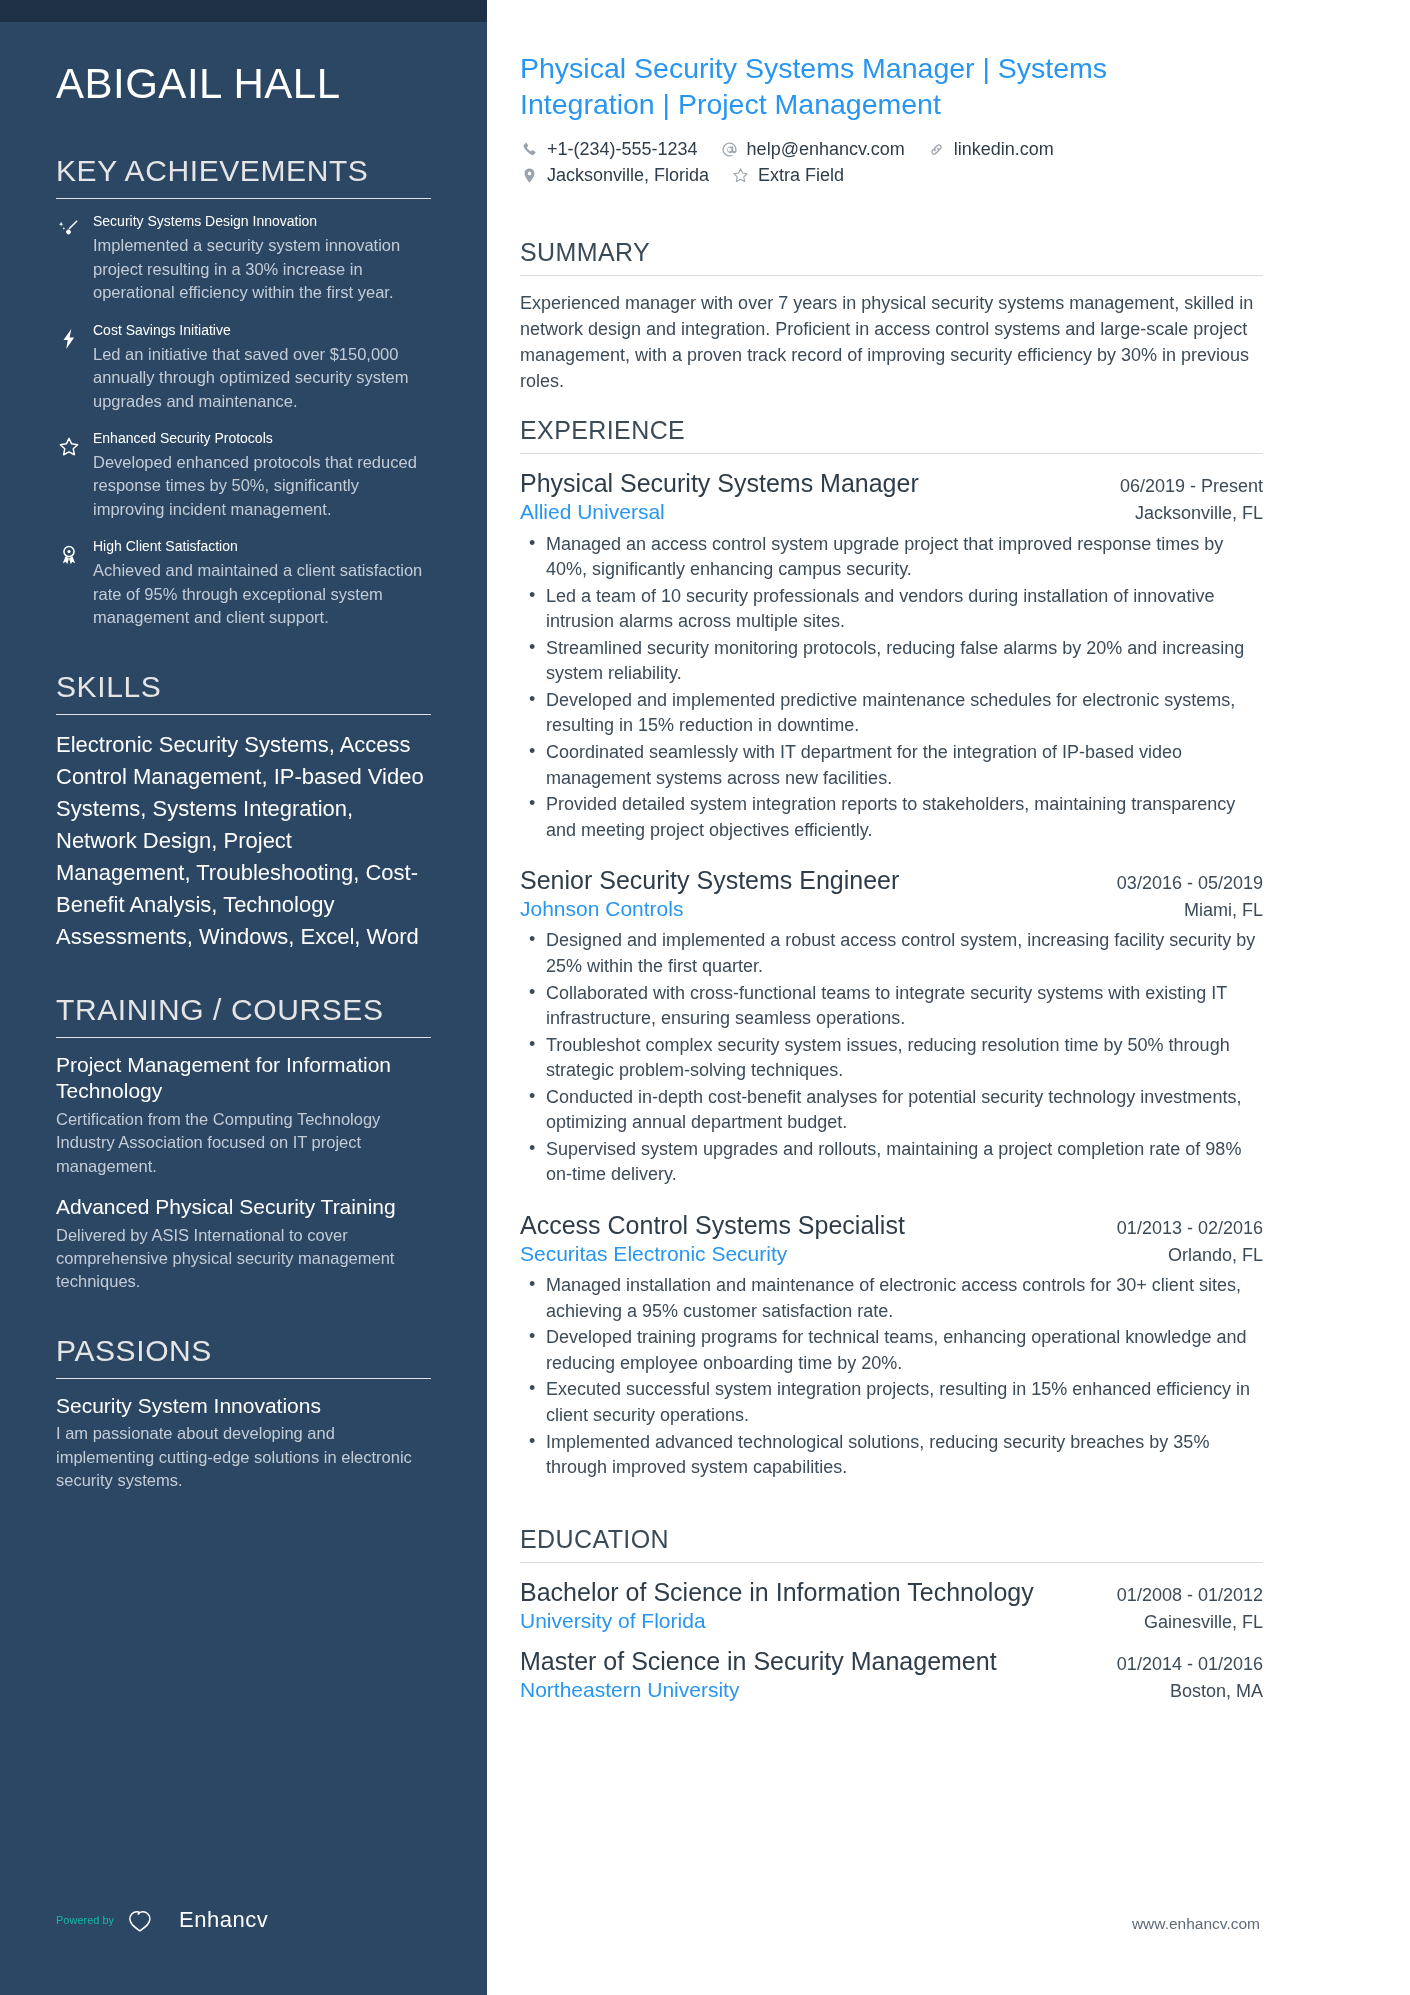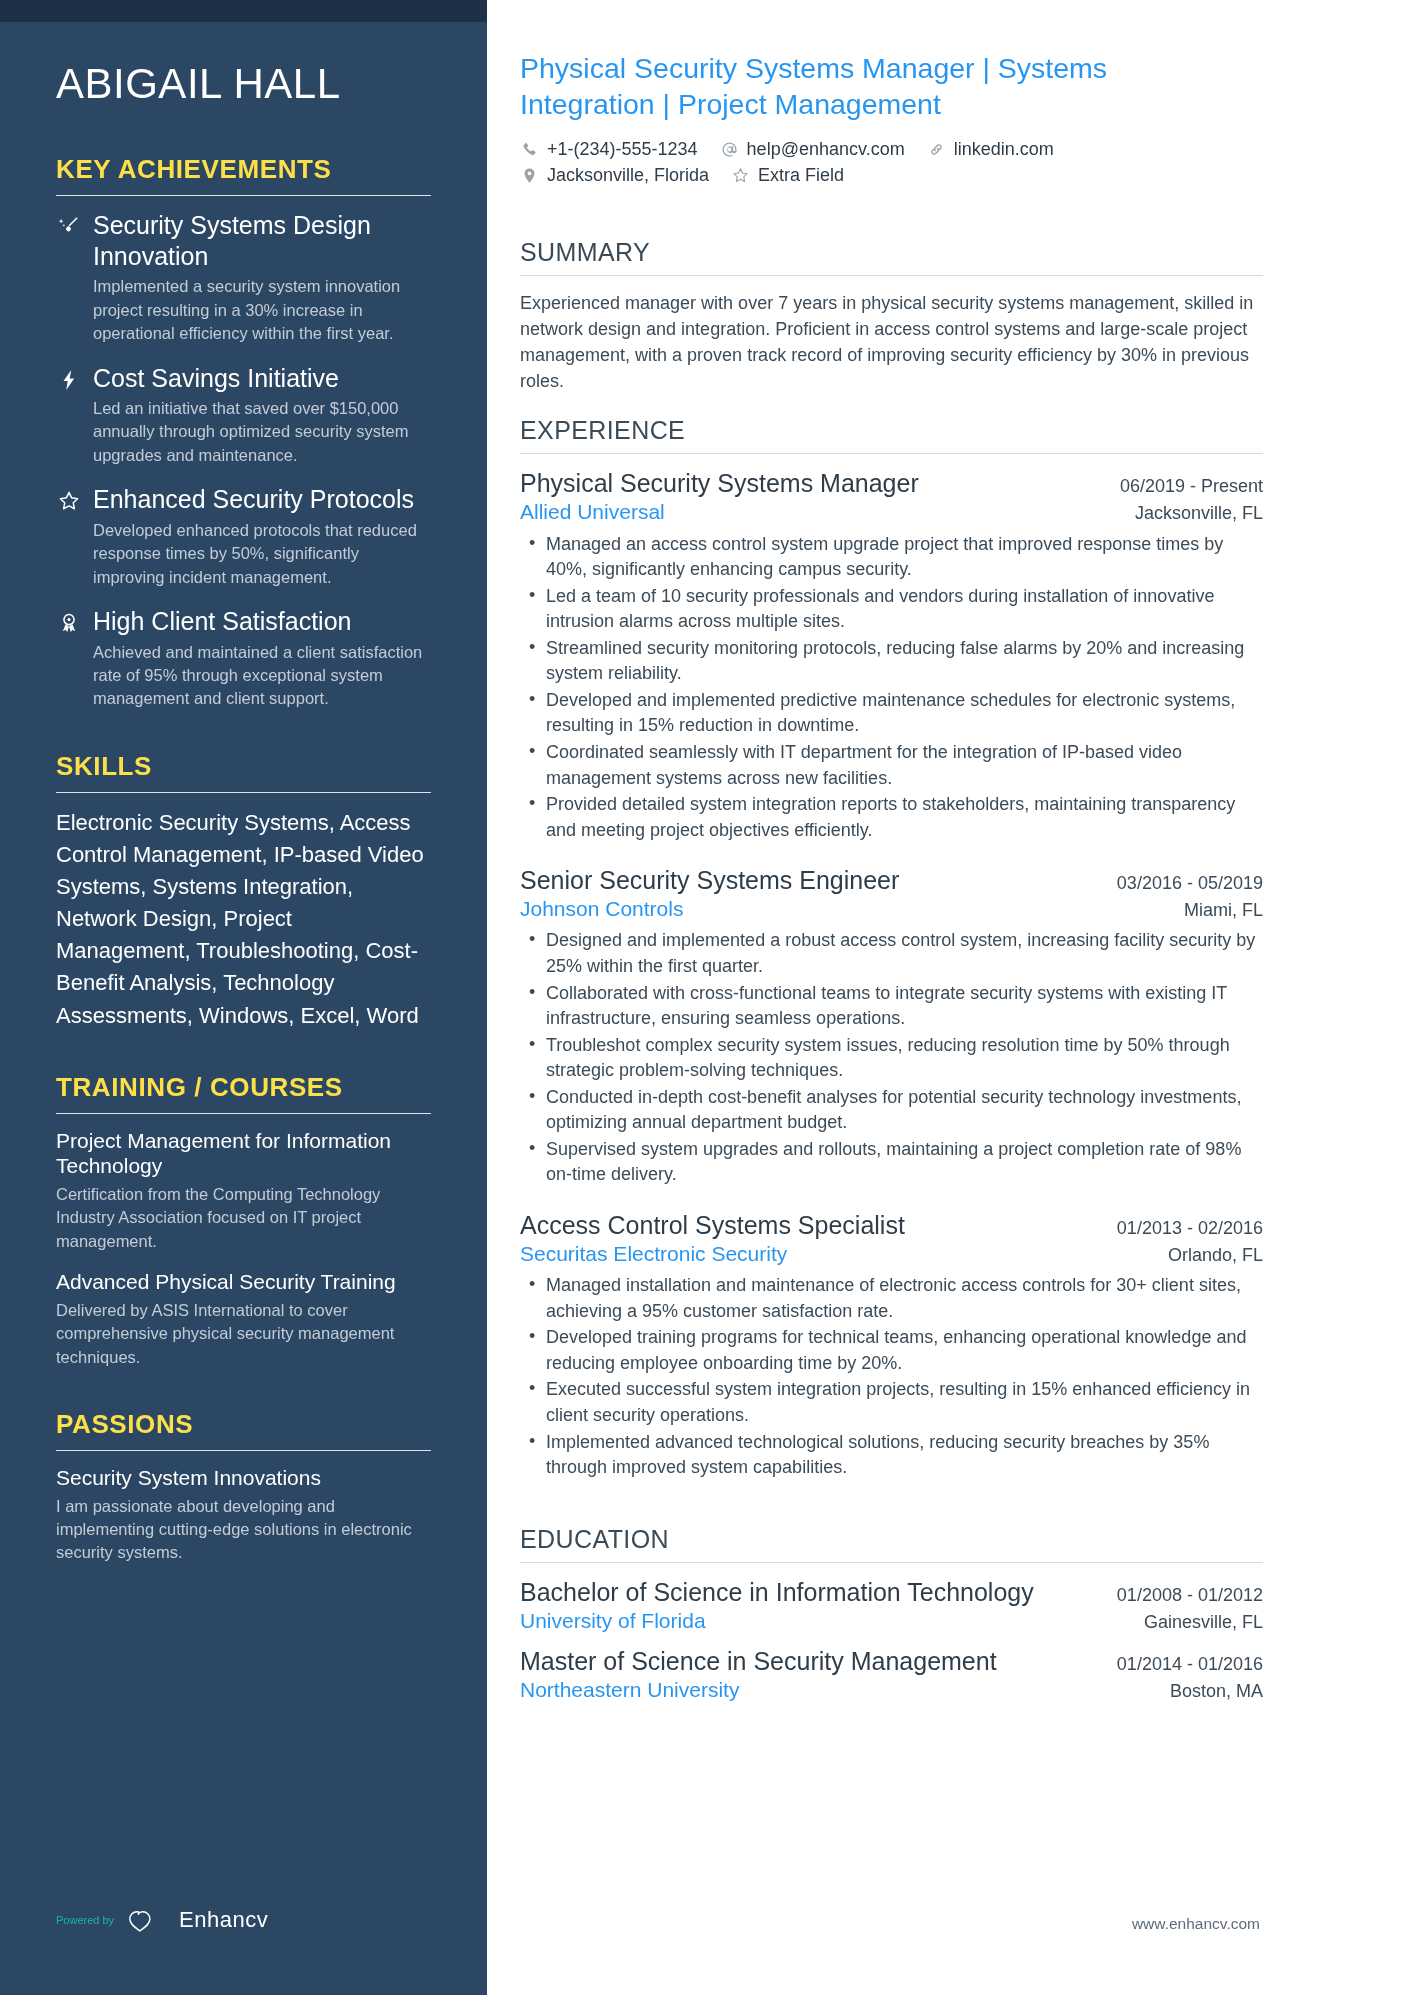--- a/index.html
+++ b/index.html
@@ -34,44 +34,44 @@
     letter-spacing: 0.5px;
     margin-top: 60px;
     margin-bottom: 0;
     line-height: 1.15;
   }
 
   .side-section { margin-top: 46px; }
   .side-section.tight { margin-top: 40px; }
 
   .side-heading {
-    color: #fde047;
-    font-size: 26px;
-    font-weight: 700;
+    color: #e5e5e5;
+    font-size: 30px;
+    font-weight: 400;
     letter-spacing: 0.6px;
     padding-bottom: 10px;
   }
   .side-rule {
     border-bottom: 1px solid #ffffff;
     opacity: .85;
     margin-bottom: 14px;
   }
 
   .ach { display: flex; gap: 11px; margin-bottom: 17px; }
   .ach-icon {
     flex: 0 0 26px;
     width: 26px; height: 26px;
     margin-top: 4px;
     display: flex; align-items: center; justify-content: center;
   }
   .ach-icon svg { width: 22px; height: 22px; fill: #ffffff; }
   .ach-body { flex: 1 1 auto; }
   .ach-title {
     color: #ffffff;
-    font-size: 25px;
+    font-size: 14px;
     line-height: 1.22;
     font-weight: 400;
     margin-bottom: 4px;
   }
   .ach-desc {
     color: #c3ccd6;
     font-size: 16.5px;
     line-height: 1.42;
   }
 

